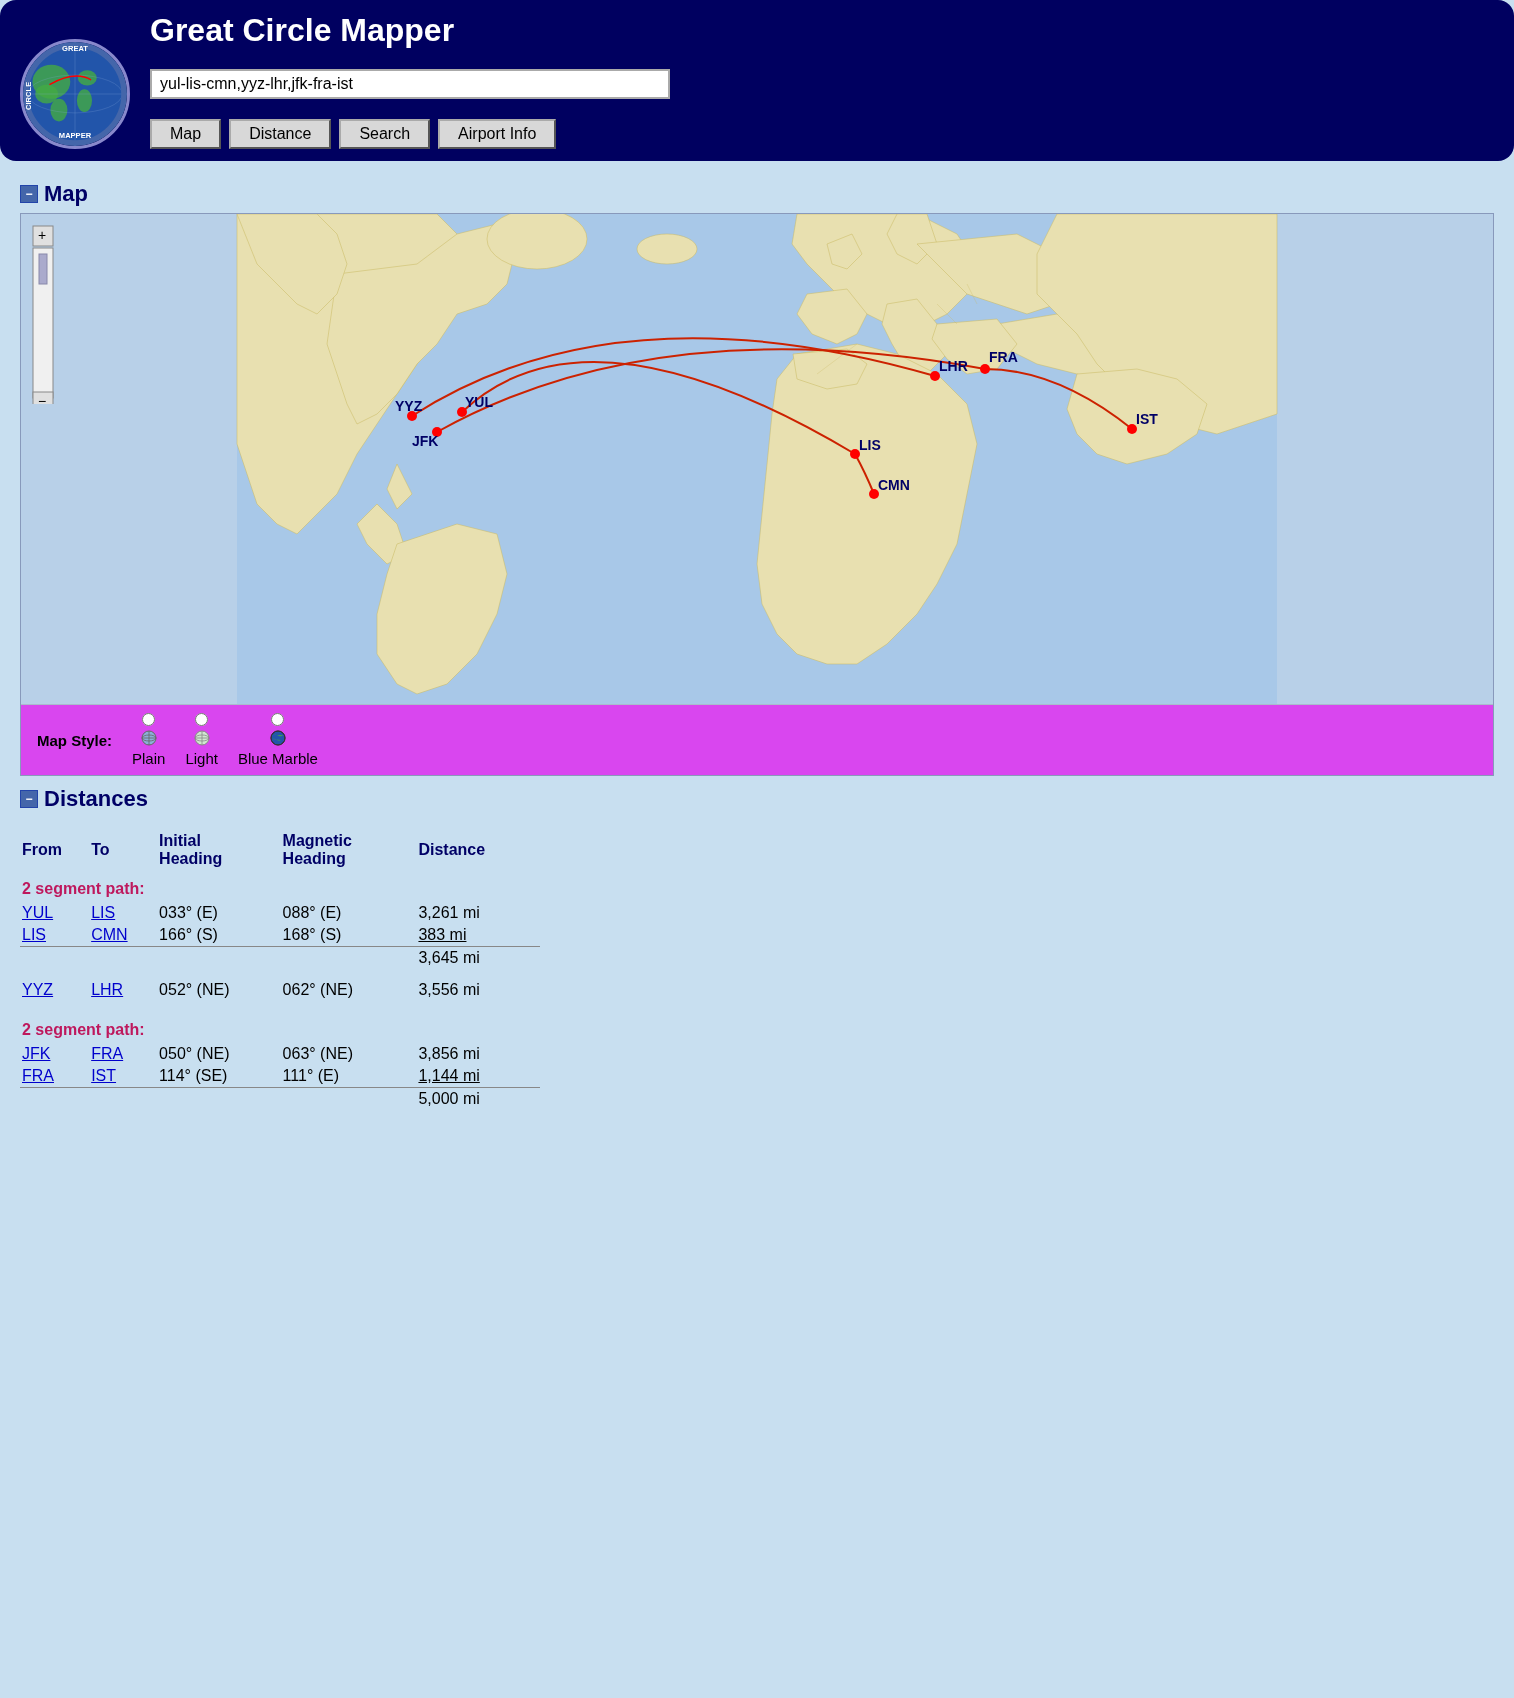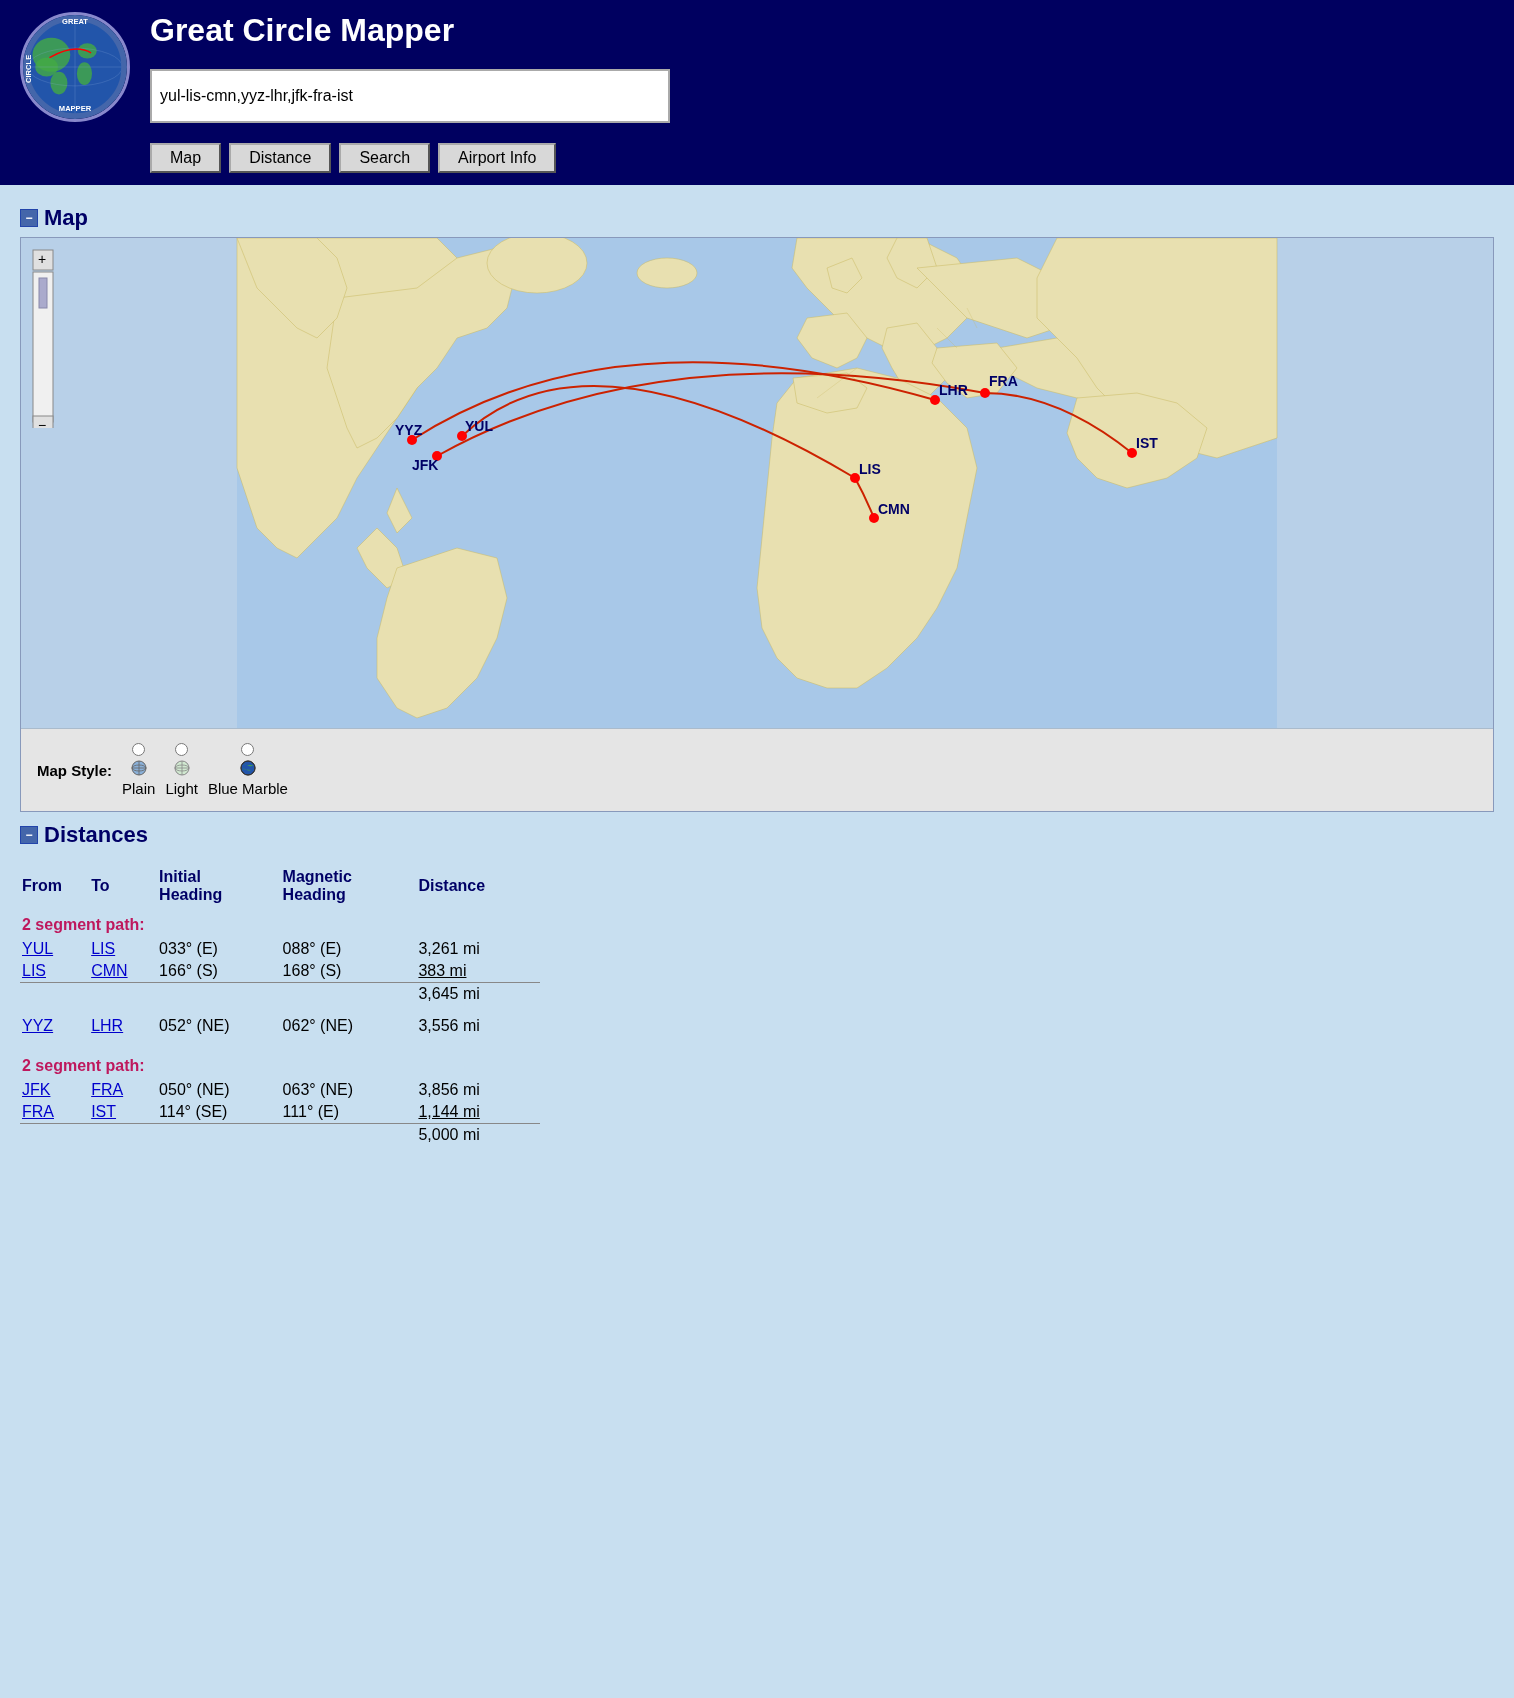--- a/index.html
+++ b/index.html
@@ -7,22 +7,23 @@
       font-family: Arial, Helvetica, sans-serif;
       background: #c8dff0;
       width: 1514px;
     }
 
     
     #header {
       background: #000060;
       padding: 12px 20px;
       display: flex;
-      align-items: flex-start;
+      align-items: flex-end;
       gap: 20px;
+      border-radius: 16px;
     }
     #logo-circle {
       width: 110px;
       height: 110px;
       border-radius: 50%;
       border: 3px solid #8888cc;
       background: radial-gradient(circle at 40% 40%, #2255aa, #000044);
       display: flex;
       align-items: center;
       justify-content: center;
@@ -39,21 +40,21 @@
       flex-direction: column;
       gap: 20px;
     }
     #app-title {
       color: white;
       font-size: 32px;
       font-weight: bold;
     }
     #search-input-header {
       width: 520px;
-      padding: 16px 8px;
+      padding: 4px 8px;
       font-size: 16px;
       border: 2px solid #aaa;
       background: white;
       color: black;
     }
     #nav-buttons {
       display: flex;
       gap: 8px;
     }
     .nav-btn {
@@ -110,25 +111,25 @@
       position: relative;
       overflow: hidden;
     }
     #map-scale {
       position: absolute;
       top: 10px;
       left: 10px;
       z-index: 10;
     }
     .map-style-bar {
-      background: #e5e5e5;
-      padding: 14px 16px;
+      background: #d946ef;
+      padding: 8px 16px;
       display: flex;
       align-items: center;
-      gap: 10px;
+      gap: 20px;
       font-size: 15px;
       color: black;
       border-top: 1px solid #aabbcc;
     }
     .map-style-bar strong {
       font-weight: bold;
     }
     .style-option {
       display: flex;
       align-items: center;

